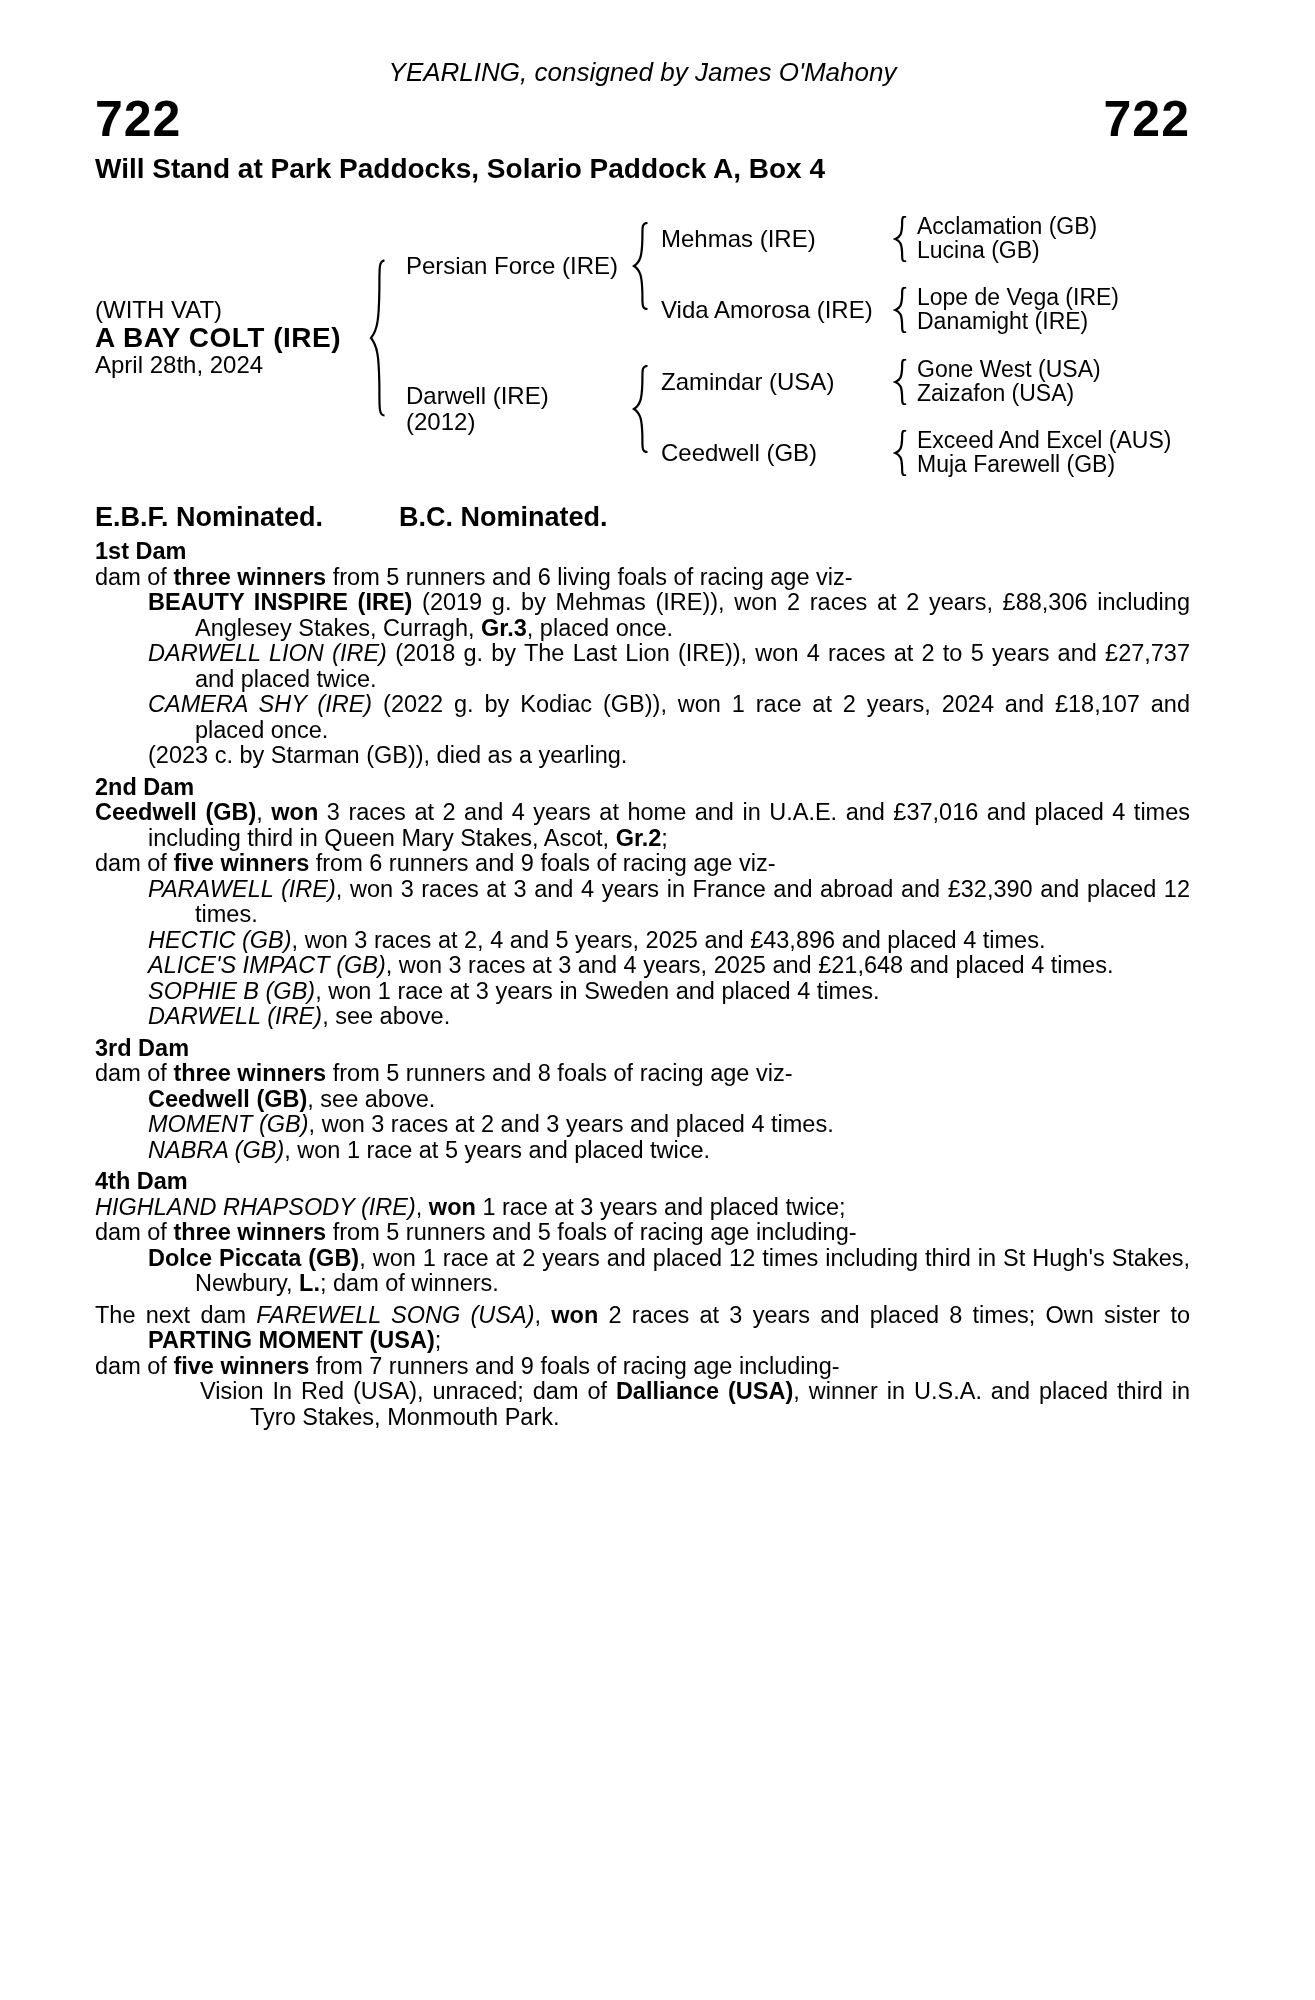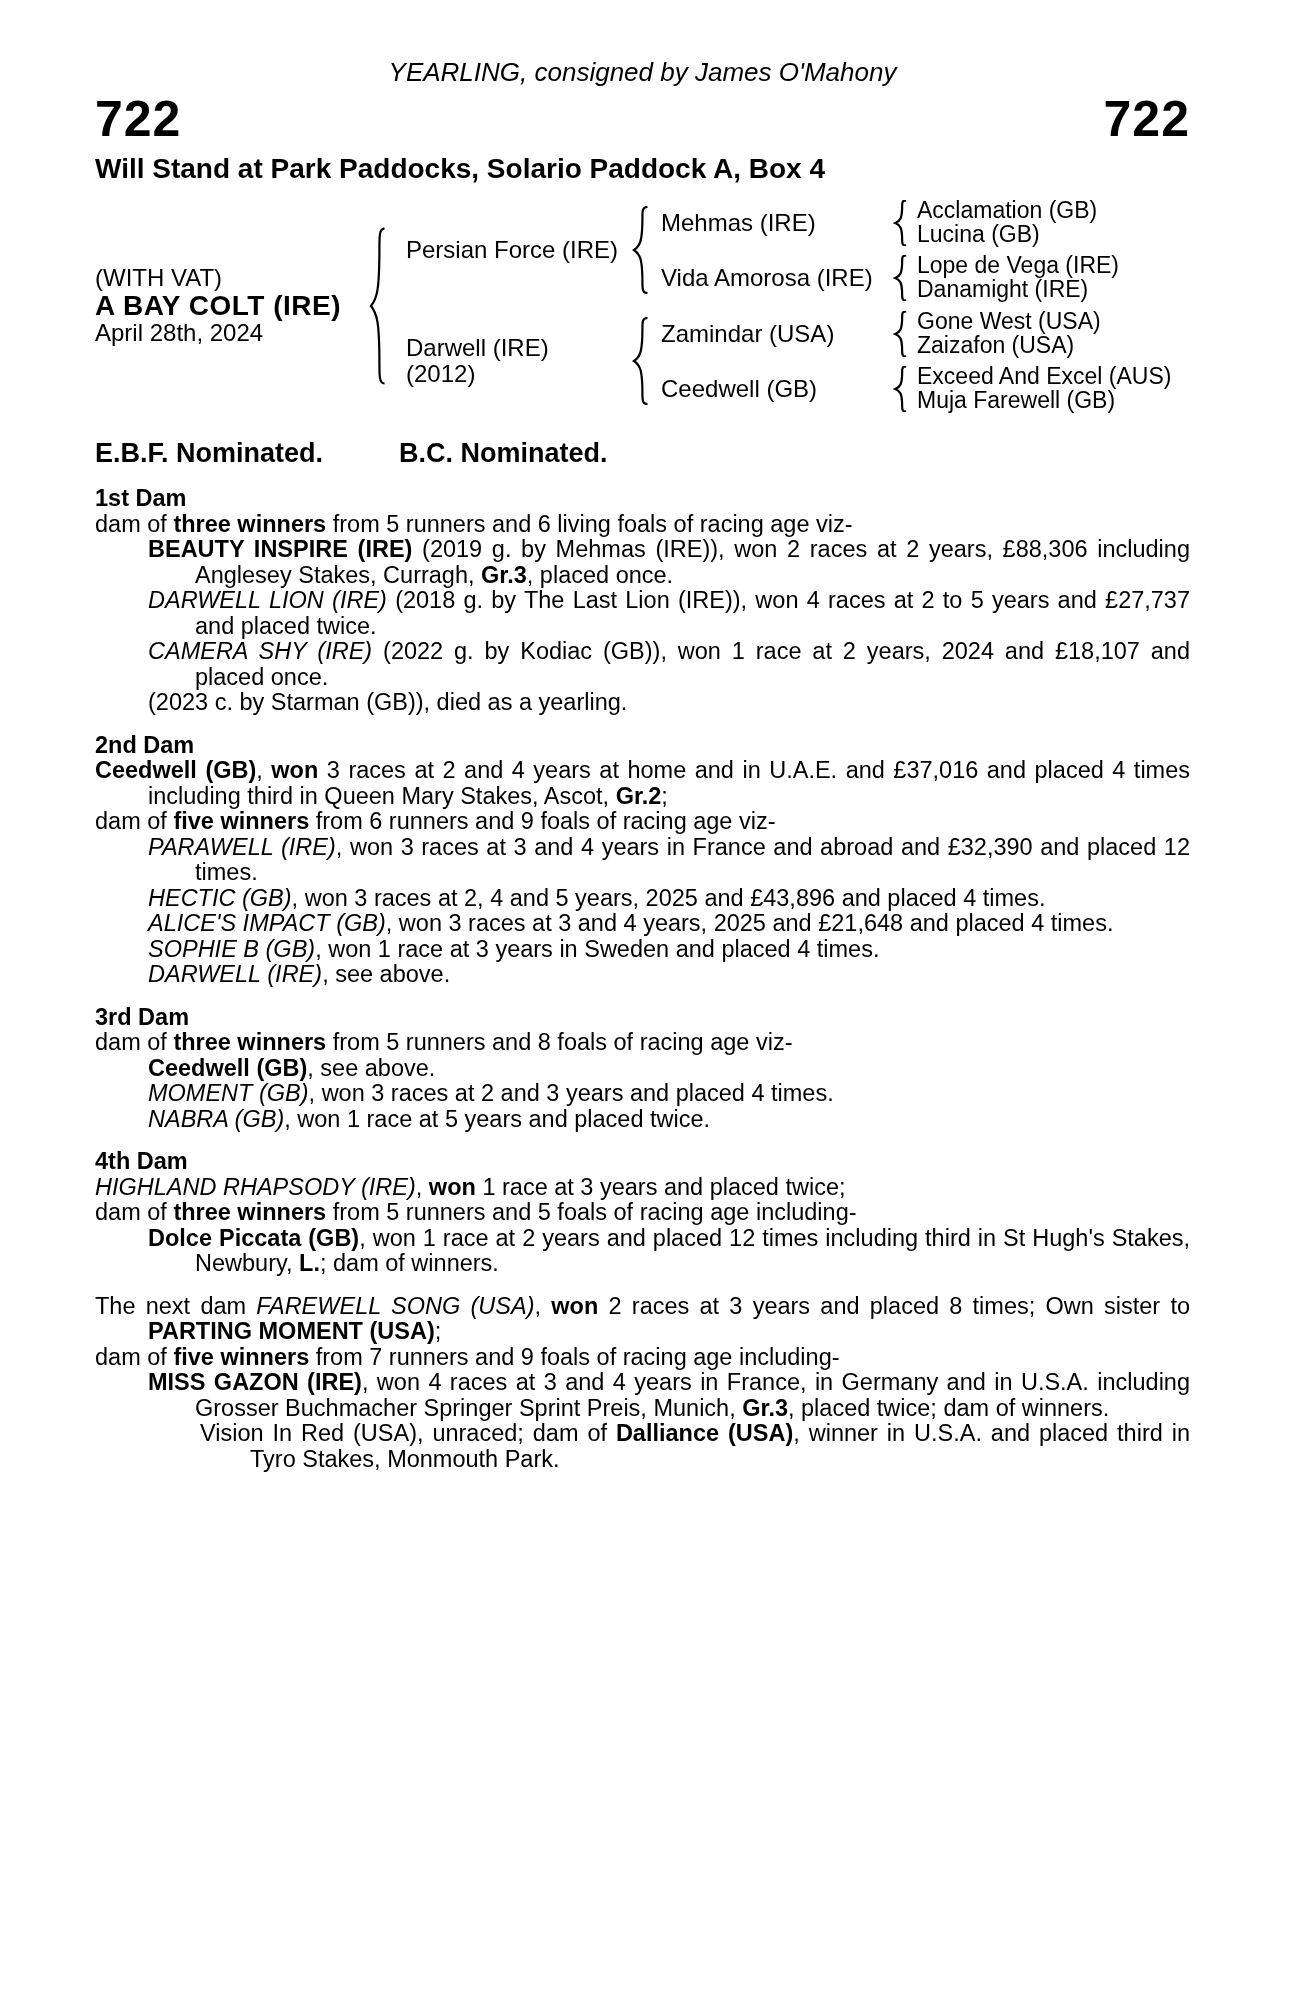--- a/index.html
+++ b/index.html
@@ -24,33 +24,33 @@
   .ped-info .horse-name { font-size:28px; font-weight:bold; line-height:29px; letter-spacing:0.5px; }
   .brace { display:block; flex:0 0 auto; }
   .brace path { fill:none; stroke:#000; stroke-width:2.2; }
   .big-brace { width:20px; height:158px; margin-right:18px; }
   .mid-brace { width:20px; height:88px; margin-right:10px; }
   .small-brace { width:16px; height:46px; margin-right:8px; }
   .halves { display:flex; flex-direction:column; gap:9px; }
   .half { display:flex; align-items:center; }
   .gen1-cell { width:225px; font-size:24px; line-height:26px; }
   .gen1-year:empty { display:none; }
-  .gen2-groups { display:flex; flex-direction:column; gap:8px; }
+  .gen2-groups { display:flex; flex-direction:column; gap:24px;margin-top:16px; }
   .group { display:flex; align-items:center; }
   .gen2-name { width:232px; font-size:24px; line-height:25px; }
   .gen3-col { display:flex; flex-direction:column; }
   .gen3 { font-size:23px; line-height:23.5px; white-space:nowrap; }
 
   
   .nominations { display:flex; justify-content:flex-start; gap:76px; margin-top:26px;
                  font-size:27px; font-weight:bold; line-height:31px; }
 
   
   .sections { margin-top:0; }
-  .section { margin-top:17px; }
+  .section { margin-top:6px; }
   .section-heading { font-size:23.5px; font-weight:bold; line-height:25.5px; }
   .para { font-size:23.5px; line-height:25.5px; text-align:justify; }
   .p0 { padding-left:53px;  text-indent:-53px; }
   .p1 { padding-left:100px; text-indent:-47px; }
   .p2 { padding-left:155px; text-indent:-50px; }
   .b  { font-weight:bold; }
   .i  { font-style:italic; }
 </style>
 </head>
 <body>
@@ -179,18 +179,17 @@
       </div>
       <div class="section">
         <div class="section-heading">4th Dam</div>
         <div class="para p0"><span class="i">HIGHLAND RHAPSODY (IRE)</span><span>, </span><span class="b">won</span><span> 1 race at 3 years and placed twice;</span></div>
         <div class="para p0"><span>dam of </span><span class="b">three winners</span><span> from 5 runners and 5 foals of racing age including-</span></div>
         <div class="para p1"><span class="b">Dolce Piccata (GB)</span><span>, won 1 race at 2 years and placed 12 times including third in St Hugh's Stakes, Newbury, </span><span class="b">L.</span><span>; dam of winners.</span></div>
       </div>
       <div class="section">
         <div class="para p0"><span>The next dam </span><span class="i">FAREWELL SONG (USA)</span><span>, </span><span class="b">won</span><span> 2 races at 3 years and placed 8 times; Own sister to </span><span class="b">PARTING MOMENT (USA)</span><span>;</span></div>
         <div class="para p0"><span>dam of </span><span class="b">five winners</span><span> from 7 runners and 9 foals of racing age including-</span></div>
-        <div class="para p1"><span class="b">MISS GAZON (IRE)</span><span>, won 4 races at 3 and 4 years in France, in Germany and in U.S.A. including Grosser Buchmacher Springer Sprint Preis, Munich, </span><span class="b">Gr.3</span><span>, placed twice; dam of winners.</span></div>
         <div class="para p2"><span>Vision In Red (USA), unraced; dam of </span><span class="b">Dalliance (USA)</span><span>, winner in U.S.A. and placed third in Tyro Stakes, Monmouth Park.</span></div>
       </div>
     </div>
 
 </div>
 
 </body></html>

